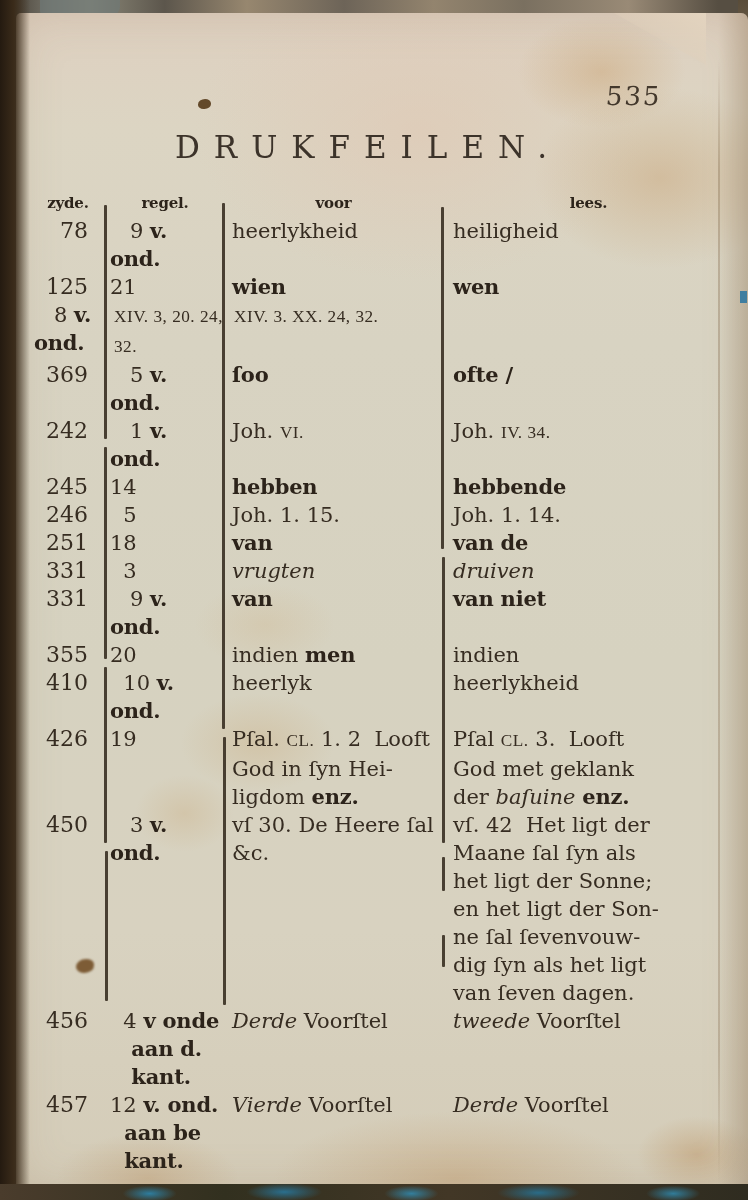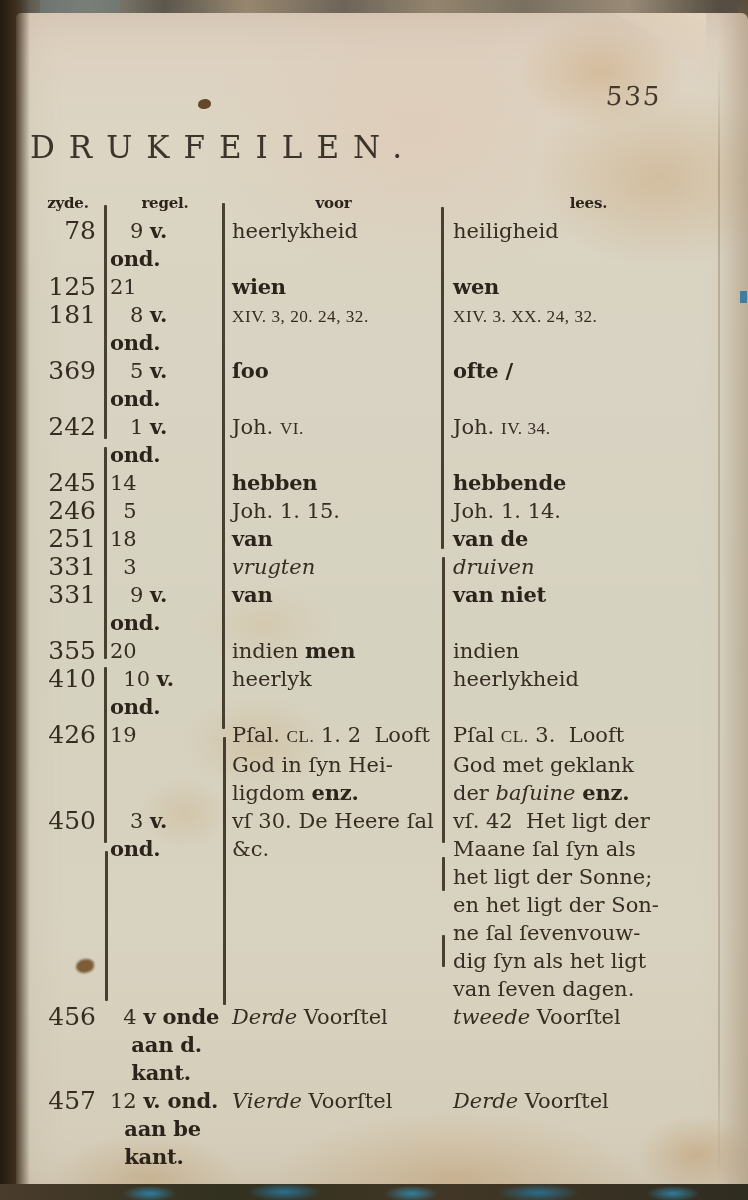--- a/index.html
+++ b/index.html
@@ -55,28 +55,28 @@
   .spot{position:absolute;}
   .spot-ink{left:182px;top:86px;width:13px;height:10px;background:#63492a;
     border-radius:60% 50% 55% 45%;filter:blur(.5px);}
   .spot-brown{left:60px;top:946px;width:18px;height:14px;background:#7d5c36;
     border-radius:60% 40% 55% 45%;filter:blur(1.2px);}
   .spot-blue{right:1px;top:278px;width:7px;height:12px;background:#3f7ea0;filter:blur(.6px);}
 
   
   .pagenum{position:absolute;right:86px;top:68px;font-size:26px;color:#43382c;
     transform:skewX(-5deg);letter-spacing:2px;}
-  .title{position:absolute;left:0;top:116px;width:690px;margin:0;text-align:left;
+  .title{position:absolute;left:0;top:116px;width:690px;margin:0;text-align:center;
     font-size:31px;font-weight:normal;letter-spacing:14px;text-indent:14px;color:#3c332a;}
 
   .table{position:absolute;left:14px;top:176px;width:704px;font-size:21px;
     line-height:28px;color:#362c21;}
   .trow{display:grid;grid-template-columns:76px 118px 219px 1fr;}
   .c{white-space:pre-wrap;}
-  .c-zyde{text-align:right;padding-right:10px;font-size:25px;}
+  .c-zyde{text-align:right;padding-right:18px;font-size:22px;}
   .c-regel{padding-left:4px;}
   .c-voor{padding-left:8px;}
   .c-lees{padding-left:10px;}
   .thead .c{font-size:15px;}
   .thead .c-regel,.thead .c-voor,.thead .c-lees{text-align:center;padding:0;}
   .thead .c-zyde{text-align:center;padding:0;}
 
   .bl{font-weight:bold;letter-spacing:-0.2px;color:#2c231a;}
   .it{font-style:italic;}
   .sc{text-transform:uppercase;font-size:0.82em;letter-spacing:0.5px;font-family:Liberation Serif, serif;}
@@ -114,21 +114,20 @@
             <div class="c c-voor"><span class="rm">heerlykheid</span></div>
             <div class="c c-lees"><span class="rm">heiligheid</span></div>
           </div>
           <div class="trow">
             <div class="c c-zyde">125</div>
             <div class="c c-regel"><span class="rm">21</span></div>
             <div class="c c-voor"><span class="bl">wien</span></div>
             <div class="c c-lees"><span class="bl">wen</span></div>
           </div>
           <div class="trow">
-            <div class="c c-zyde">181</div>
             <div class="c c-regel"><span class="rm">   8 </span><span class="bl">v. ond.</span></div>
             <div class="c c-voor"><span class="sc">xiv. 3, 20. 24, 32.</span></div>
             <div class="c c-lees"><span class="sc">xiv. 3. xx. 24, 32.</span></div>
           </div>
           <div class="trow">
             <div class="c c-zyde">369</div>
             <div class="c c-regel"><span class="rm">   5 </span><span class="bl">v. ond.</span></div>
             <div class="c c-voor"><span class="bl">ſoo</span></div>
             <div class="c c-lees"><span class="bl">ofte /</span></div>
           </div>

